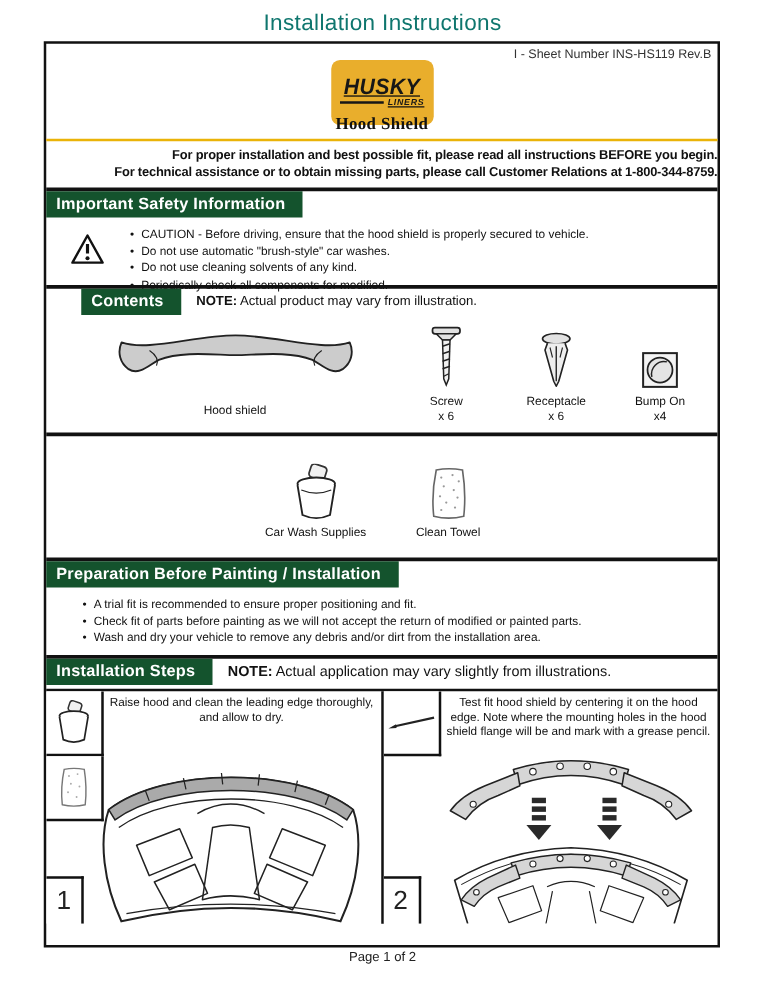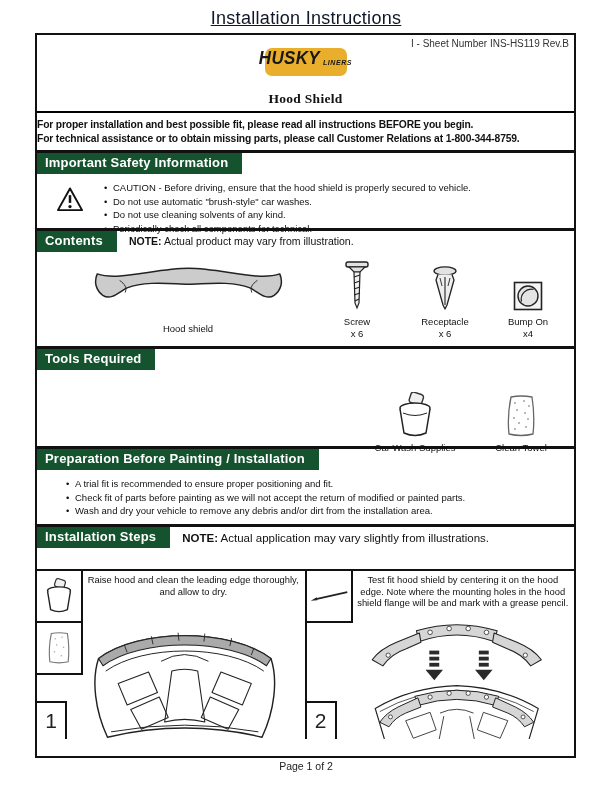--- a/index.html
+++ b/index.html
@@ -4,49 +4,49 @@
 <style>
   * { margin:0; padding:0; box-sizing:border-box; }
   html,body { background:#e8e8e8; }
   .sheet {
     position:relative; width:612px; height:792px; background:#ffffff;
     font-family:"Liberation Sans", sans-serif; color:#111; margin:0 auto;
     overflow:hidden;
   }
   .doc-title {
     position:absolute; top:8px; left:0; width:100%;
-    text-align:center; font-size:18px; letter-spacing:0.3px; color:#0f172a;text-decoration:underline;
+    text-align:center; font-size:18px; letter-spacing:0.3px; color:#0f766e;
   }
   .main-box {
     position:absolute; left:35px; top:33px; width:541px; height:725px;
     border:2px solid #111; background:#fff;
   }
   
   .header-sec { position:relative; height:76px; }
   .sheet-number { position:absolute; top:3px; right:5px; font-size:10px; color:#333; }
   .logo {
     position:absolute; left:50%; top:13px; transform:translateX(-50%);
-    width:82px; height:28px; background:#E9AE2C; border-radius:7px;
-    padding:3px 7px 4px 7px; display:flex; flex-direction:row; justify-content:center;
+    width:82px; height:52px; background:#E9AE2C; border-radius:7px;
+    padding:3px 7px 4px 7px; display:flex; flex-direction:column; justify-content:center;text-decoration:underline;
   }
   .logo-brand {
     font-size:17px; font-weight:bold; font-style:italic; color:#171717;
     text-align:center; letter-spacing:0.3px; line-height:16px; transform:scaleY(1.05);
   }
   .logo-subrow { display:flex; align-items:center; margin-top:1px; }
   .logo-rule { flex:1; height:2px; background:#171717; margin-right:3px; }
   .logo-sub { font-size:7px; font-weight:bold; font-style:italic; color:#171717; letter-spacing:0.6px; }
   .product-title {
     position:absolute; top:56px; left:0; width:100%; text-align:center;
     font-family:"Liberation Serif", serif; font-weight:bold; font-size:13.5px; letter-spacing:0.3px;
   }
   
   .notice-sec {
-    height:42px; border-top:2px solid #000000; border-bottom:3px solid #111;
-    display:flex; flex-direction:column; justify-content:center; text-align:left;
+    height:42px; border-top:2px solid #eab308; border-bottom:3px solid #111;
+    display:flex; flex-direction:column; justify-content:center; text-align:right;
     font-weight:bold; font-size:10.3px; line-height:13.5px; letter-spacing:-0.15px;
   }
   
   .sec { position:relative; border-bottom:3px solid #111; }
   .sec-bar {
     display:inline-block; background:#14532d; color:#fff; font-weight:bold;
     font-size:13px; padding:2px 14px 4px 8px; letter-spacing:0.2px; vertical-align:top;
   }
   .note-inline { font-size:10.5px; padding:4px 0 0 12px; display:inline-block; vertical-align:top; }
   .note-inline b { font-weight:bold; }
@@ -54,44 +54,44 @@
   ul.bullets li {
     position:relative; font-size:9.5px; line-height:13.5px; padding-left:10px; color:#111;
   }
   ul.bullets li::before { content:"\2022"; position:absolute; left:1px; top:0; }
   
   .safety-sec { height:78px; }
   .safety-body { display:flex; margin:6px 16px 0 18px; }
   .warn-wrap { width:34px; margin-top:6px; }
   .safety-body ul { margin-left:14px; margin-top:1px; }
   
-  .contents-sec { height:118px; }
+  .contents-sec { height:118px;padding-left:28px; }
   .c-item { position:absolute; text-align:center; font-size:9.5px; line-height:11.5px; }
   .c-item .icon-slot { display:flex; align-items:flex-end; justify-content:center; }
   .c-hood { left:22px; top:28px; width:258px; }
   .c-hood .icon-slot { height:54px; }
   .c-hood .c-label { margin-top:10px; }
   .c-screw { left:288px; top:24px; width:64px; }
   .c-screw .icon-slot { height:56px; }
   .c-recept { left:368px; top:24px; width:80px; }
   .c-recept .icon-slot { height:56px; }
   .c-bump { left:452px; top:24px; width:78px; }
   .c-bump .icon-slot { height:56px; }
   .c-label { margin-top:5px; }
   
   .tools-sec { height:100px; }
-  .tools-row { display:flex; justify-content:flex-end; padding:8px 0 0 0; }
+  .tools-row { display:flex; justify-content:center; padding:8px 0 0 0; }
   .tool-item { width:106px; text-align:center; font-size:9.5px; line-height:11px; }
   .tool-icon-slot { height:60px; display:flex; align-items:flex-end; justify-content:center; }
   .tool-label { margin-top:4px; }
   
   .prep-sec { height:78px; }
   .prep-sec ul { margin:7px 0 0 28px; }
   
-  .steps-sec { position:relative; border-bottom:none; display:flex; flex-direction:column; height:212px;gap:18px; }
+  .steps-sec { position:relative; border-bottom:none; display:flex; flex-direction:column; height:212px; }
   .steps-head { height:24px; }
   .steps-head .note-inline { font-size:11.5px; padding-top:5px; }
   .steps-body { flex:1; display:flex; border-top:2px solid #111; }
   .step-panel { position:relative; flex:1; overflow:hidden; }
   .step-panel.first { border-right:2px solid #111; }
   .step-icon-box {
     position:absolute; left:0; width:46px; height:52px; background:#fff; z-index:2;
     border-right:2px solid #111; border-bottom:2px solid #111;
     display:flex; align-items:center; justify-content:center;
   }
@@ -143,21 +143,21 @@
           <svg viewBox="0 0 30 28" width="30" height="27">
             <path d="M15 2.5 L27.5 25 L2.5 25 Z" fill="none" stroke="#111" stroke-width="2" stroke-linejoin="round"></path>
             <line x1="15" y1="9.5" x2="15" y2="17.5" stroke="#111" stroke-width="2.6"></line>
             <circle cx="15" cy="21.3" r="1.7" fill="#111"></circle>
           </svg>
         </div>
         <ul class="bullets">
           <li>CAUTION - Before driving, ensure that the hood shield is properly secured to vehicle.</li>
           <li>Do not use automatic "brush-style" car washes.</li>
           <li>Do not use cleaning solvents of any kind.</li>
-          <li>Periodically check all components for technical.</li>
+          <li>Periodically check all components for modified.</li>
         </ul>
       </div>
     </div>
 
     <div class="sec contents-sec">
       <span class="sec-bar">Contents</span><span class="note-inline"><b>NOTE:</b> <span>Actual product may vary from illustration.</span></span>
 
       <div class="c-item c-hood">
         <div class="icon-slot">
           <svg viewBox="0 0 210 58" width="225" height="54">
@@ -199,21 +199,20 @@
             <rect x="1.5" y="1.5" width="27" height="27" fill="#f4f4f4" stroke="#222" stroke-width="1.6"></rect>
             <circle cx="15" cy="15" r="10" fill="#e4e4e4" stroke="#222" stroke-width="1.4"></circle>
             <path d="M8.5 20.5 A10 10 0 0 1 20.5 8.5" fill="none" stroke="#222" stroke-width="1.2"></path>
           </svg>
         </div>
         <div class="c-label"><span>Bump On</span><br><span>x4</span></div>
       </div>
     </div>
 
     <div class="sec tools-sec">
-      <span class="sec-bar">Tools Required</span>
       <div class="tools-row">
         <div class="tool-item">
           <div class="tool-icon-slot">
             <svg viewBox="0 0 42 46" width="42" height="46">
               <rect x="16" y="1" width="13" height="11" rx="3" transform="rotate(18 22 6)" fill="#f0f0f0" stroke="#333" stroke-width="1.4"></rect>
               <ellipse cx="21" cy="16" rx="15" ry="5" fill="#ffffff" stroke="#222" stroke-width="1.5"></ellipse>
               <path d="M6 17 L10 41 Q21 46 32 41 L36 17" fill="#ffffff" stroke="#222" stroke-width="1.5"></path>
               <path d="M9 21 Q21 26 33 21" fill="none" stroke="#222" stroke-width="1"></path>
             </svg>
           </div>

